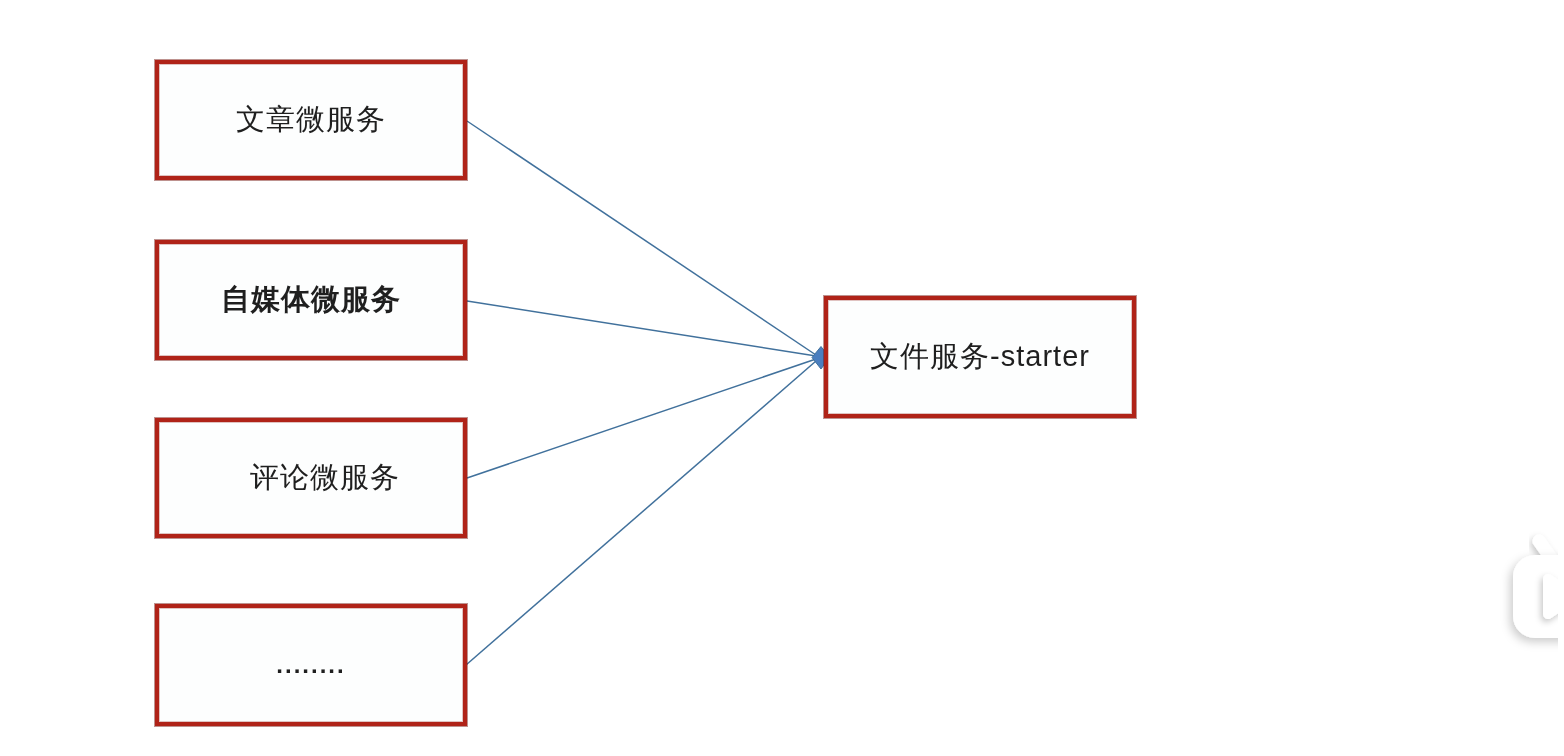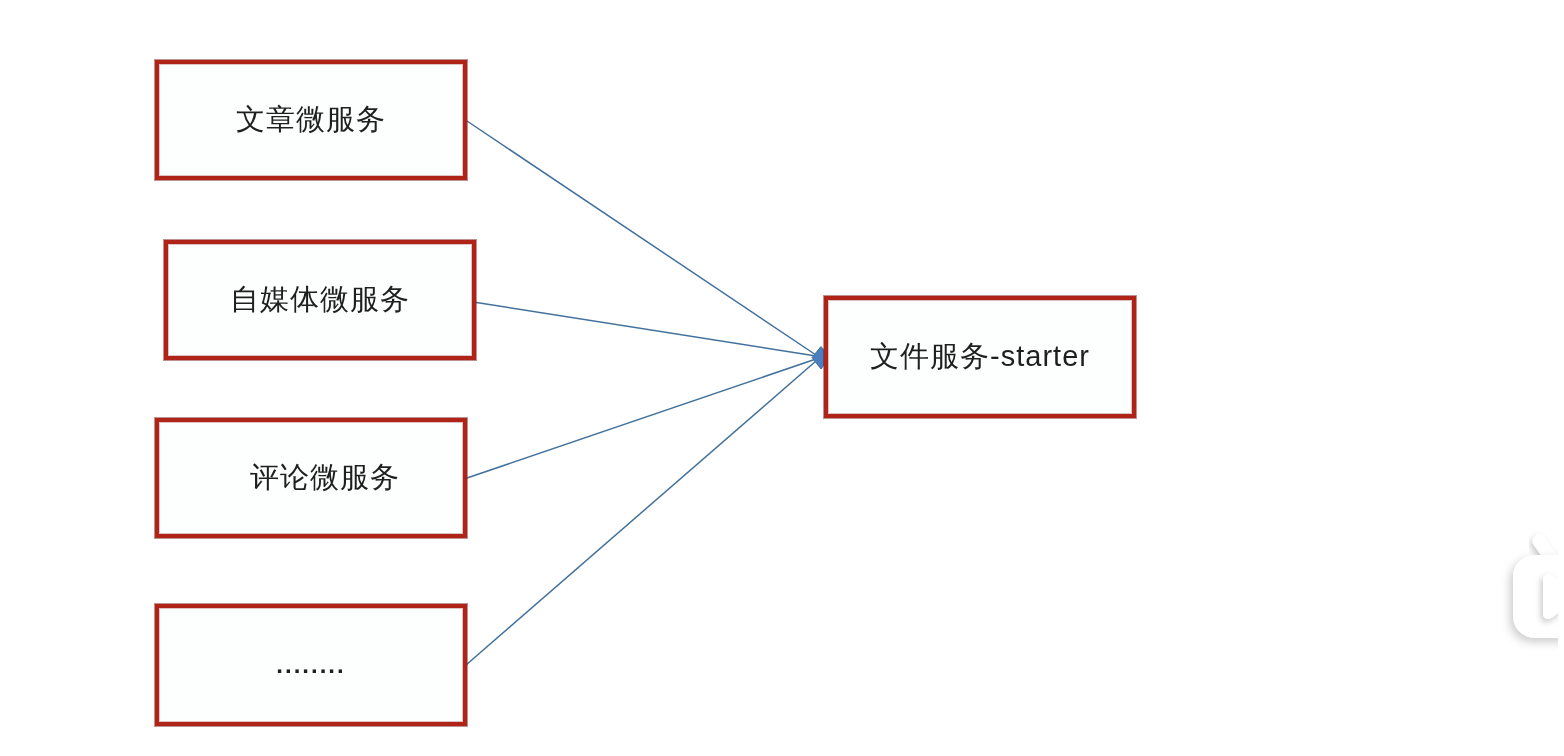--- a/index.html
+++ b/index.html
@@ -59,21 +59,21 @@
     <line x1="467" y1="301" x2="816" y2="356"></line>
     <line x1="467" y1="478" x2="816" y2="359"></line>
     <line x1="466" y1="665" x2="816" y2="361"></line>
     <polygon points="812,357.5 821,346.5 829.5,357.5 821,369"></polygon>
   </svg>
 
   <div class="node" style="left:155px;top:60px;width:312px;height:120px;">
     <span class="label">文章微服务</span>
   </div>
 
-  <div class="node" style="left:164px;top:240px;width:312px;height:120px;">
+  <div class="node" style="left:155px;top:240px;width:312px;height:120px;font-weight:bold;">
     <span class="label">自媒体微服务</span>
   </div>
 
   <div class="node" style="left:155px;top:418px;width:312px;height:120px;padding-left:28px;">
     <span class="label">评论微服务</span>
   </div>
 
   <div class="node dots" style="left:155px;top:604px;width:312px;height:122px;">
     <span class="label">........</span>
   </div>

